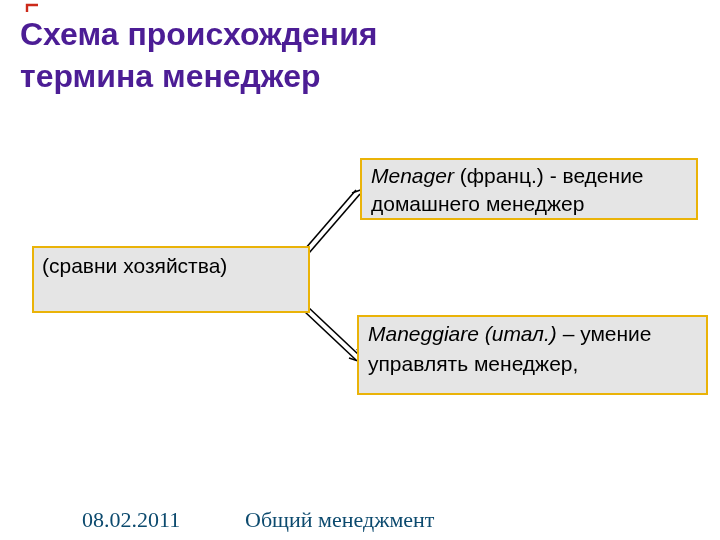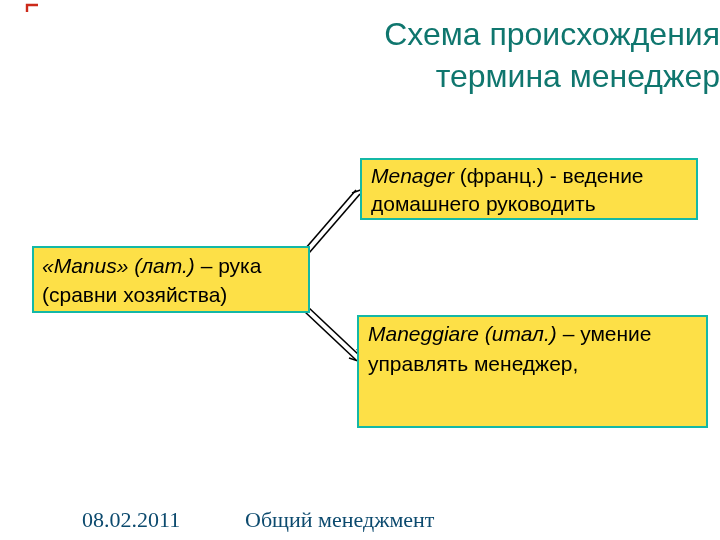--- a/index.html
+++ b/index.html
@@ -10,50 +10,50 @@
     background: #ffffff;
     overflow: hidden;
     font-family: "Liberation Sans", sans-serif;
   }
   
   .title {
     position: absolute;
     left: 20px;
     top: 13px;
     width: 700px;
-    text-align: right;
-    color: #0f766e;
-    font-weight: normal;
+    text-align: left;
+    color: #4c1d95;
+    font-weight: bold;
     font-size: 32px;
     line-height: 42px;
     letter-spacing: 0px;
   }
   
   .dbox {
     position: absolute;
     box-sizing: border-box;
-    border: 2px solid #14b8a6;
-    background: #fde047;
+    border: 2px solid #eab308;
+    background: #e5e5e5;
     color: #000000;
     font-size: 21px;
     line-height: 29px;
     overflow: hidden;
   }
   .dbox .term { font-style: italic; }
   .box-manus {
     left: 32px; top: 246px; width: 278px; height: 67px;
     padding: 3px 8px;
   }
   .box-menager {
     left: 360px; top: 158px; width: 338px; height: 62px;
     padding: 2px 9px;
     line-height: 28px;
   }
   .box-maneggiare {
-    left: 357px; top: 315px; width: 351px; height: 113px;
+    left: 357px; top: 315px; width: 351px; height: 80px;
     padding: 2px 9px;
     line-height: 29.5px;
   }
   
   svg.overlay {
     position: absolute;
     left: 0; top: 0;
     width: 720px; height: 540px;
     pointer-events: none;
   }
@@ -93,27 +93,26 @@
       <polyline points="357,349 364,363 349,358"></polyline>
     </g>
   </svg>
 
   <div class="title">
     <div>Схема происхождения</div>
     <div>термина менеджер</div>
   </div>
 
   <div class="dbox box-manus">
-    <div><span class="term">«Manus» (лат.)</span><span> – рука</span></div>
     <div>(сравни хозяйства)</div>
   </div>
 
   <div class="dbox box-menager">
     <div><span class="term">Menager</span><span> (франц.) - ведение</span></div>
-    <div>домашнего руководить</div>
+    <div>домашнего менеджер</div>
   </div>
 
   <div class="dbox box-maneggiare">
     <div><span class="term">Maneggiare (итал.)</span><span> – умение</span></div>
     <div>управлять менеджер,</div>
   </div>
 
   <div class="footer-item footer-date">08.02.2011</div>
   <div class="footer-item footer-course">Общий менеджмент</div>
   <div class="footer-item footer-page">12</div>

